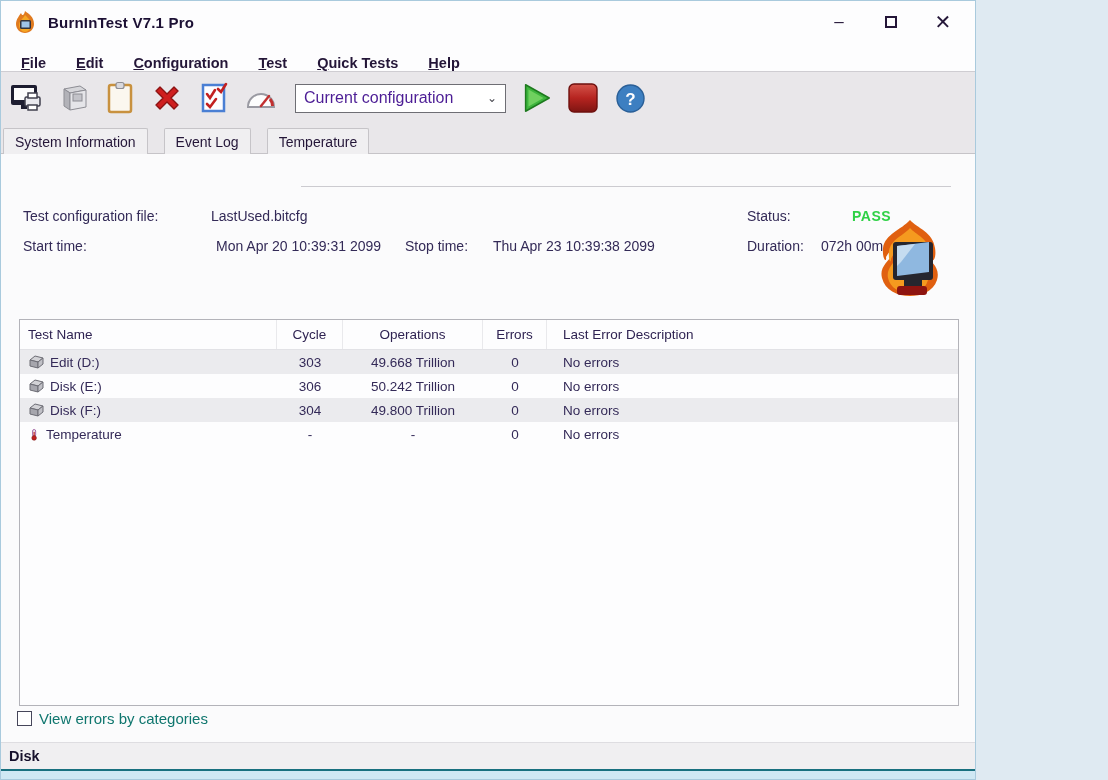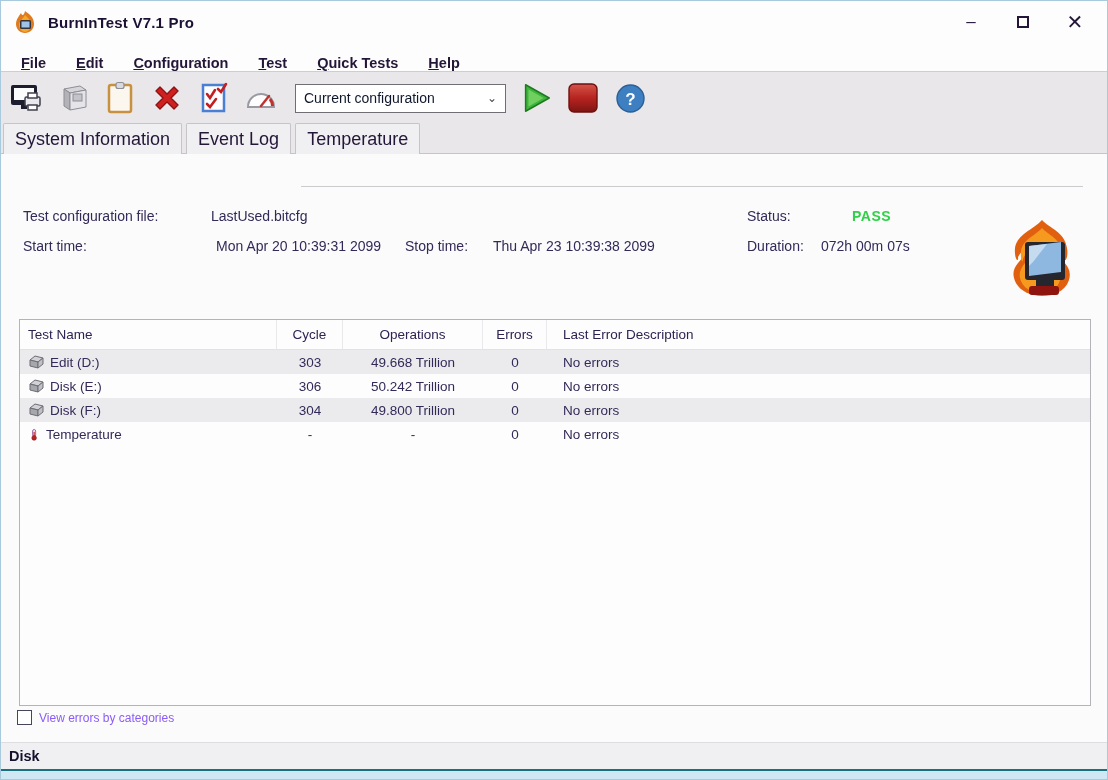--- a/index.html
+++ b/index.html
@@ -1,20 +1,20 @@
 <!DOCTYPE html>
 <html><head>
 <meta charset="utf-8">
 <style>
   * { margin:0; padding:0; box-sizing:border-box; }
   html,body { width:1108px; height:780px; background:#dfeaf2; }
   body { font-family:"Liberation Sans", sans-serif; color:#2f2352; }
 
   .window{
-    width:1108px; height:780px; display:flex; flex-direction:column;
+    width:976px; height:780px; display:flex; flex-direction:column;
     background:#fcfcfd; border:1px solid #a9cadd; overflow:hidden;
   }
 
   
   .titlebar{ height:42px; background:#fdfdfe; display:flex; align-items:center; padding-left:12px; flex:0 0 auto; }
   .app-icon{ width:24px; height:24px; margin-right:11px; }
   .title-text{ font-size:15px; font-weight:bold; color:#1c1034; letter-spacing:.2px; }
   .win-controls{ margin-left:auto; display:flex; align-items:center; height:100%; }
   .win-btn{ width:52px; height:100%; display:flex; align-items:center; justify-content:center;
     font-size:17px; color:#241638; cursor:default; }
@@ -27,28 +27,28 @@
   .menu-item{ display:inline-block; font-size:14.5px; font-weight:bold; color:#241638;
     padding:0 10px; margin-right:10px; }
   .menu-item::first-letter{ text-decoration:underline; }
 
   
   .toolbar{ height:52px; background:#e9e7ea; display:flex; align-items:center;
     padding-left:8px; gap:13px; flex:0 0 auto; }
   .tb-icon{ width:34px; height:34px; display:flex; align-items:center; justify-content:center; }
   .combo{ width:211px; height:29px; background:#fff; border:1px solid #6e6e74;
     display:flex; align-items:center; padding:0 8px; margin-left:4px; }
-  .combo-text{ font-size:14px; color:#0f172a; flex:1; white-space:nowrap; }
+  .combo-text{ font-size:16px; color:#4c1d95; flex:1; white-space:nowrap; }
   .combo-chevron{ font-size:12px; color:#4a4a52; }
 
   
   .tabstrip{ height:30px; background:#e9e7ea; display:flex; align-items:flex-end; padding-left:2px; flex:0 0 auto; position:relative; }
   .tabstrip::after{ content:""; position:absolute; left:0; right:0; bottom:0; height:1px; background:#c6c4c8; }
-  .tab{ position:relative; z-index:1; font-size:18px; color:#241638; background:#f0eff1;
-    border:1px solid #c6c4c8; border-bottom:none; padding:5px 11px 4px; margin-right:4px;
+  .tab{ position:relative; z-index:1; font-size:14px; color:#241638; background:#f0eff1;
+    border:1px solid #c6c4c8; border-bottom:none; padding:5px 11px 4px; margin-right:16px;
     border-radius:2px 2px 0 0; white-space:nowrap; }
   .tab.active{ background:#fcfcfd; z-index:3; padding-top:8px; padding-bottom:6px; font-weight:bold;
     box-shadow:0 1px 0 #fcfcfd; }
 
   
   .content{ flex:1 1 auto; background:#fbfbfc; position:relative; }
   .results-heading{ position:absolute; top:22px; left:22px; font-size:15px; font-weight:bold; color:#0f0a1c; }
   .heading-rule{ position:absolute; top:32px; left:300px; right:24px; height:1px; background:#cccbd0; }
 
   .fld{ position:absolute; font-size:14px; color:#332a57; white-space:nowrap; }
@@ -68,21 +68,21 @@
   .c2{ width:66px;  justify-content:center; display:flex; }
   .c3{ width:140px; justify-content:center; display:flex; }
   .c4{ width:64px;  justify-content:center; display:flex; }
   .c5{ flex:1; padding-left:16px; display:flex; }
   .t-head .c5{ border-right:none; }
   .row-icon{ width:17px; height:15px; flex:0 0 auto; }
 
   
   .footer-check{ position:absolute; left:16px; top:556px; display:flex; align-items:center; gap:7px; }
   .checkbox{ width:15px; height:15px; background:#fff; border:1px solid #46465a; }
-  .check-label{ font-size:12px; color:#8b5cf6; }
+  .check-label{ font-size:15px; color:#0f766e; }
 
   .statusbar{ height:29px; background:#f0eff1; border-top:1px solid #dedde1;
     border-bottom:2px solid #19707f; display:flex; align-items:center; padding-left:8px; flex:0 0 auto; }
   .status-text{ font-size:14.5px; font-weight:bold; color:#16102c; }
   .bottom-strip{ height:8px; background:#cfe8f4; flex:0 0 auto; }
 </style>
 </head>
 <body>
 
 <div class="window">

